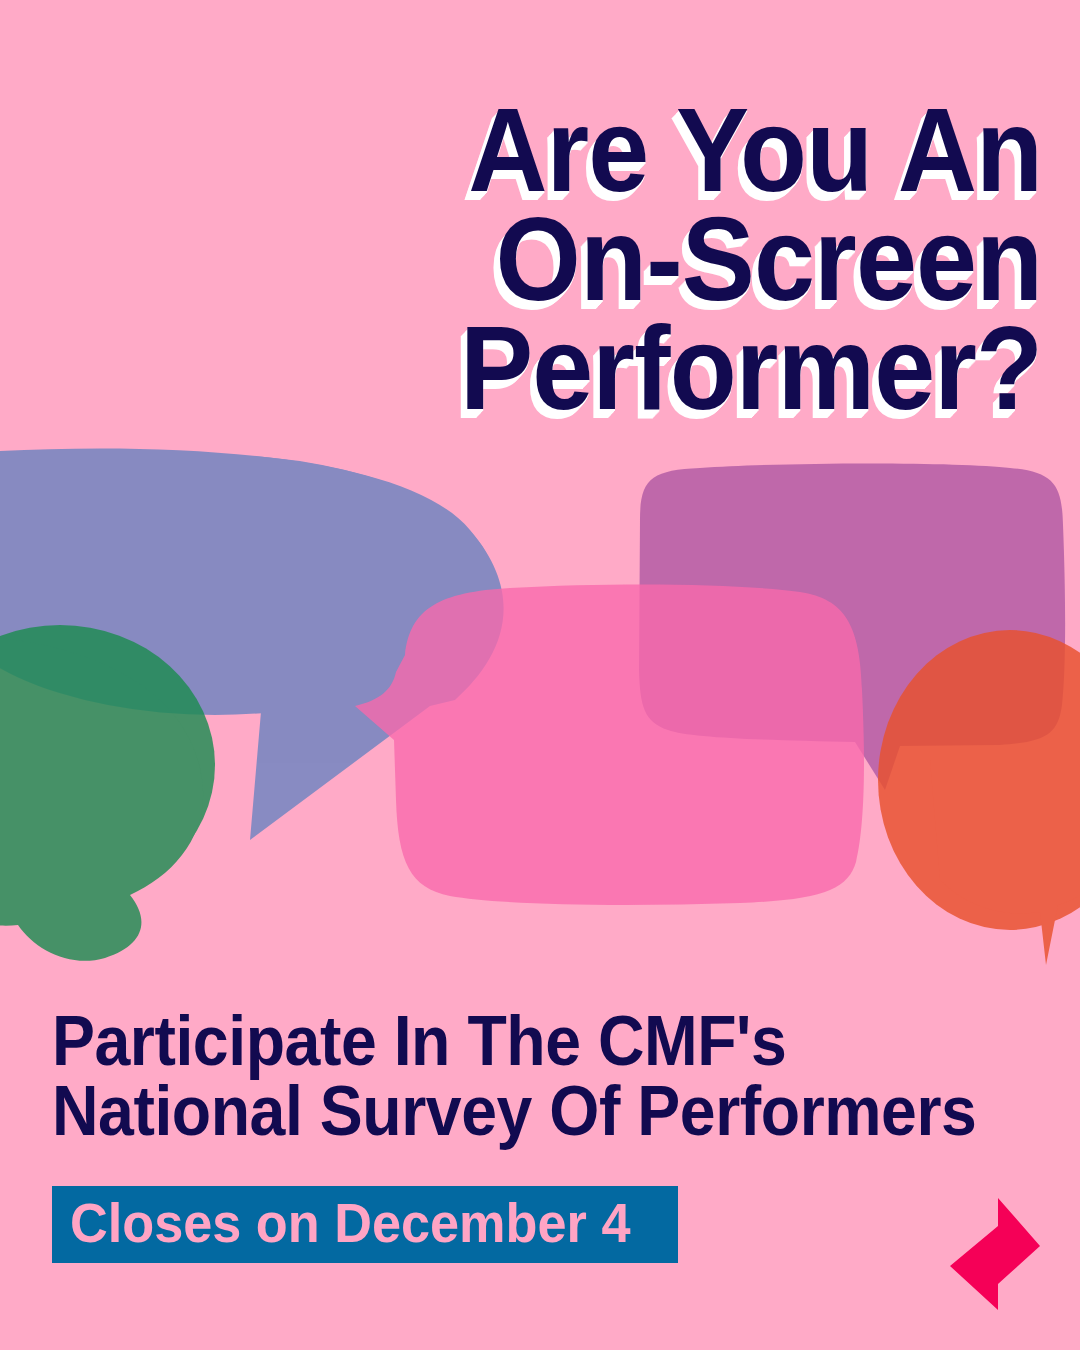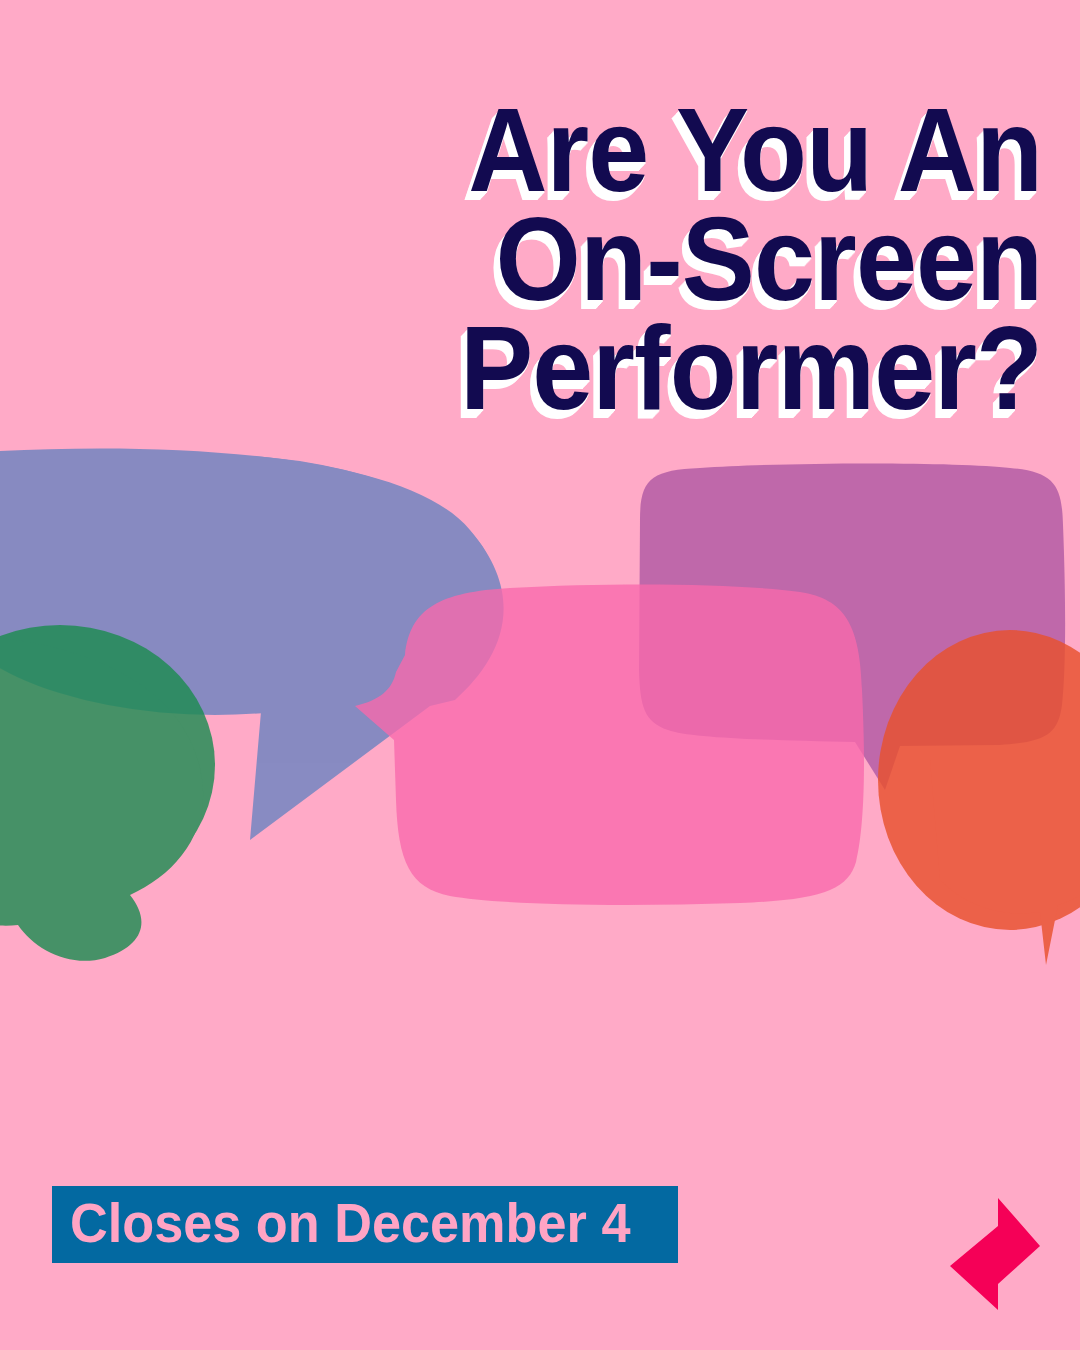--- a/index.html
+++ b/index.html
@@ -179,20 +179,24 @@
     </g>
 
   </svg>
 
   <div id="headline">
     <span class="hl-line">Are You An</span>
     <span class="hl-line">On-Screen</span>
     <span class="hl-line">Performer?</span>
   </div>
 
+  <div id="subtitle">
+    <span class="sub-line">Participate In The CMF's</span>
+    <span class="sub-line">National Survey Of Performers</span>
+  </div>
 
   <div id="date-badge">
     <span id="date-badge-text">Closes on December 4</span>
   </div>
 
   <svg id="logo" viewBox="0 0 96 116" xmlns="http://www.w3.org/2000/svg">
     <path fill="#F50057" d="M 52 2 L 94 50 L 52 88 L 52 114 L 4 70 L 52 30 Z"></path>
   </svg>
 
 </div>

